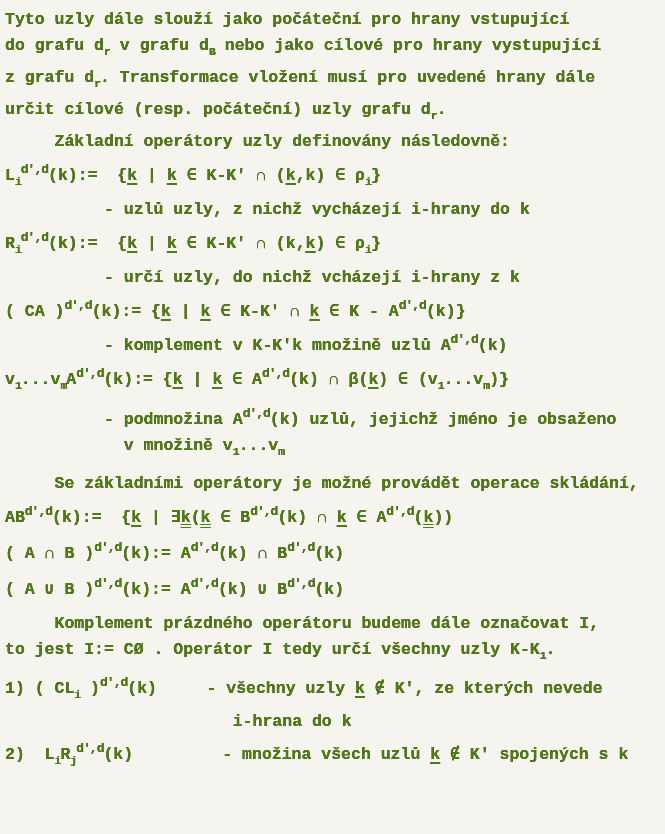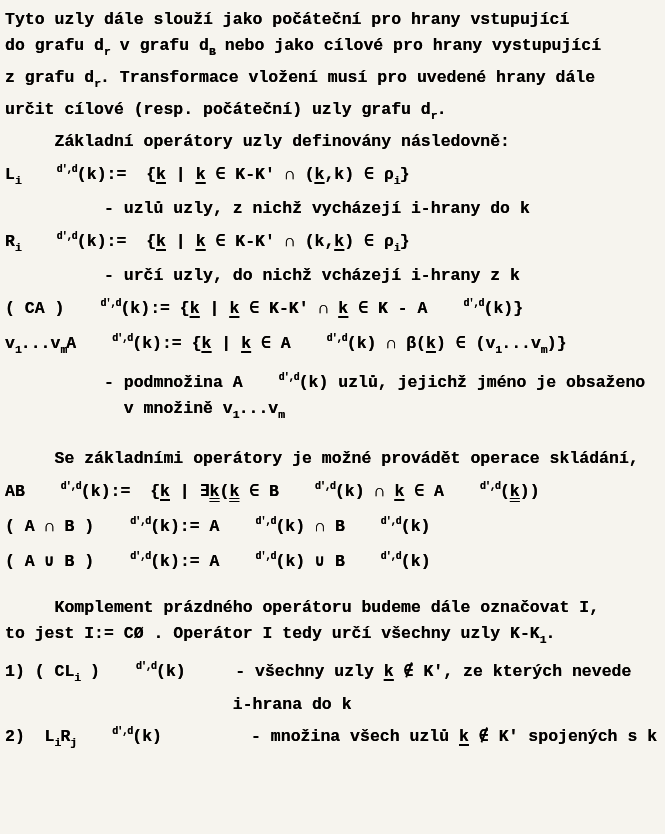--- a/index.html
+++ b/index.html
@@ -13,41 +13,42 @@
     font-family:"Liberation Mono","DejaVu Sans Mono",monospace;
     font-weight:700;
     font-size:16.5px;
     color:#1a1008;
     text-shadow:0 0 0.6px rgba(25,12,4,.85);
   }
   .line{white-space:pre;}
   .text{line-height:26px;}
   .formula{line-height:30px;}
   .ex{line-height:28px;}
-  .gap{margin-top:18px;}
-  .sup{font-size:10px;vertical-align:7px;letter-spacing:-1px;margin-left:36px;}
+  .gap{margin-top:6px;}
+  .sup{font-size:13px;vertical-align:7px;letter-spacing:-1px;}
   .sub{font-size:11.5px;vertical-align:-5px;letter-spacing:-1px;}
   .und{text-decoration-line:underline;text-decoration-thickness:1.5px;text-underline-offset:3px;}
   .dund{text-decoration-line:underline;text-decoration-style:double;text-underline-offset:2px;}
 </style>
 </head>
 <body style="background: rgb(246, 244, 238);">
 
-<div class="page" style="color: #000000;">
+<div class="page" style="color: #4d7c0f;">
   <div id="lines-top">
       <div class="line text">Tyto uzly dále slouží jako počáteční pro hrany vstupující</div>
       <div class="line text">do grafu d<span class="sub">r</span> v grafu d<span class="sub">B</span> nebo jako cílové pro hrany vystupující</div>
       <div class="line text">z grafu d<span class="sub">r</span>. Transformace vložení musí pro uvedené hrany dále</div>
       <div class="line text">určit cílové (resp. počáteční) uzly grafu d<span class="sub">r</span>.</div>
       <div class="line text">     Základní operátory uzly definovány následovně:</div>
       <div class="line formula">L<span class="sub">i</span><span class="sup">d',d</span>(k):=  {<span class="und">k</span> | <span class="und">k</span> ∈ K-K' ∩ (<span class="und">k</span>,k) ∈ ρ<span class="sub">i</span>}</div>
       <div class="line text">          - uzlů uzly, z nichž vycházejí i-hrany do k</div>
       <div class="line formula">R<span class="sub">i</span><span class="sup">d',d</span>(k):=  {<span class="und">k</span> | <span class="und">k</span> ∈ K-K' ∩ (k,<span class="und">k</span>) ∈ ρ<span class="sub">i</span>}</div>
       <div class="line text">          - určí uzly, do nichž vcházejí i-hrany z k</div>
       <div class="line formula">( CA )<span class="sup">d',d</span>(k):= {<span class="und">k</span> | <span class="und">k</span> ∈ K-K' ∩ <span class="und">k</span> ∈ K - A<span class="sup">d',d</span>(k)}</div>
+      <div class="line text">          - komplement v K-K'k množině uzlů A<span class="sup">d',d</span>(k)</div>
       <div class="line formula">v<span class="sub">1</span>...v<span class="sub">m</span>A<span class="sup">d',d</span>(k):= {<span class="und">k</span> | <span class="und">k</span> ∈ A<span class="sup">d',d</span>(k) ∩ β(<span class="und">k</span>) ∈ (v<span class="sub">1</span>...v<span class="sub">m</span>)}</div>
       <div class="line text">          - podmnožina A<span class="sup">d',d</span>(k) uzlů, jejichž jméno je obsaženo</div>
       <div class="line text">            v množině v<span class="sub">1</span>...v<span class="sub">m</span></div>
       <div class="line text gap">     Se základními operátory je možné provádět operace skládání,</div>
       <div class="line formula">AB<span class="sup">d',d</span>(k):=  {<span class="und">k</span> | ∃<span class="dund">k</span>(<span class="dund">k</span> ∈ B<span class="sup">d',d</span>(k) ∩ <span class="und">k</span> ∈ A<span class="sup">d',d</span>(<span class="dund">k</span>))</div>
       <div class="line formula">( A ∩ B )<span class="sup">d',d</span>(k):= A<span class="sup">d',d</span>(k) ∩ B<span class="sup">d',d</span>(k)</div>
       <div class="line formula">( A ∪ B )<span class="sup">d',d</span>(k):= A<span class="sup">d',d</span>(k) ∪ B<span class="sup">d',d</span>(k)</div>
       <div class="line text gap">     Komplement prázdného operátoru budeme dále označovat I,</div>
       <div class="line text">to jest I:= CØ . Operátor I tedy určí všechny uzly K-K<span class="sub">1</span>.</div>
       <div class="line ex">1) ( CL<span class="sub">i</span> )<span class="sup">d',d</span>(k)     - všechny uzly <span class="und">k</span> ∉ K', ze kterých nevede</div>

